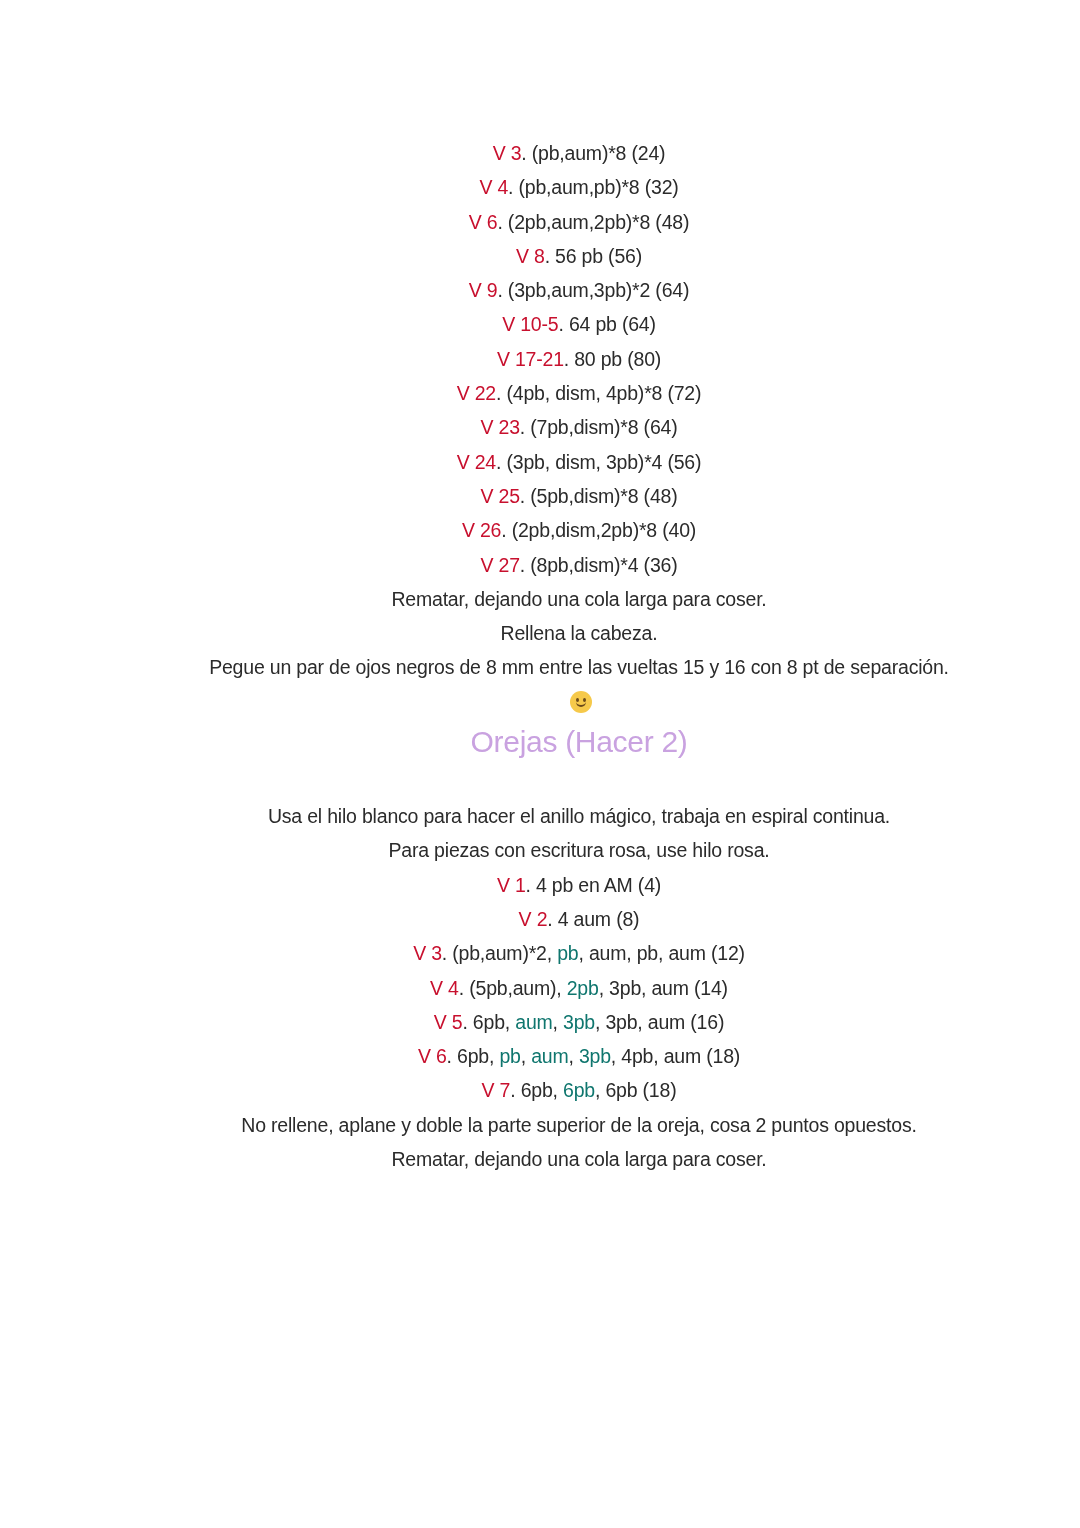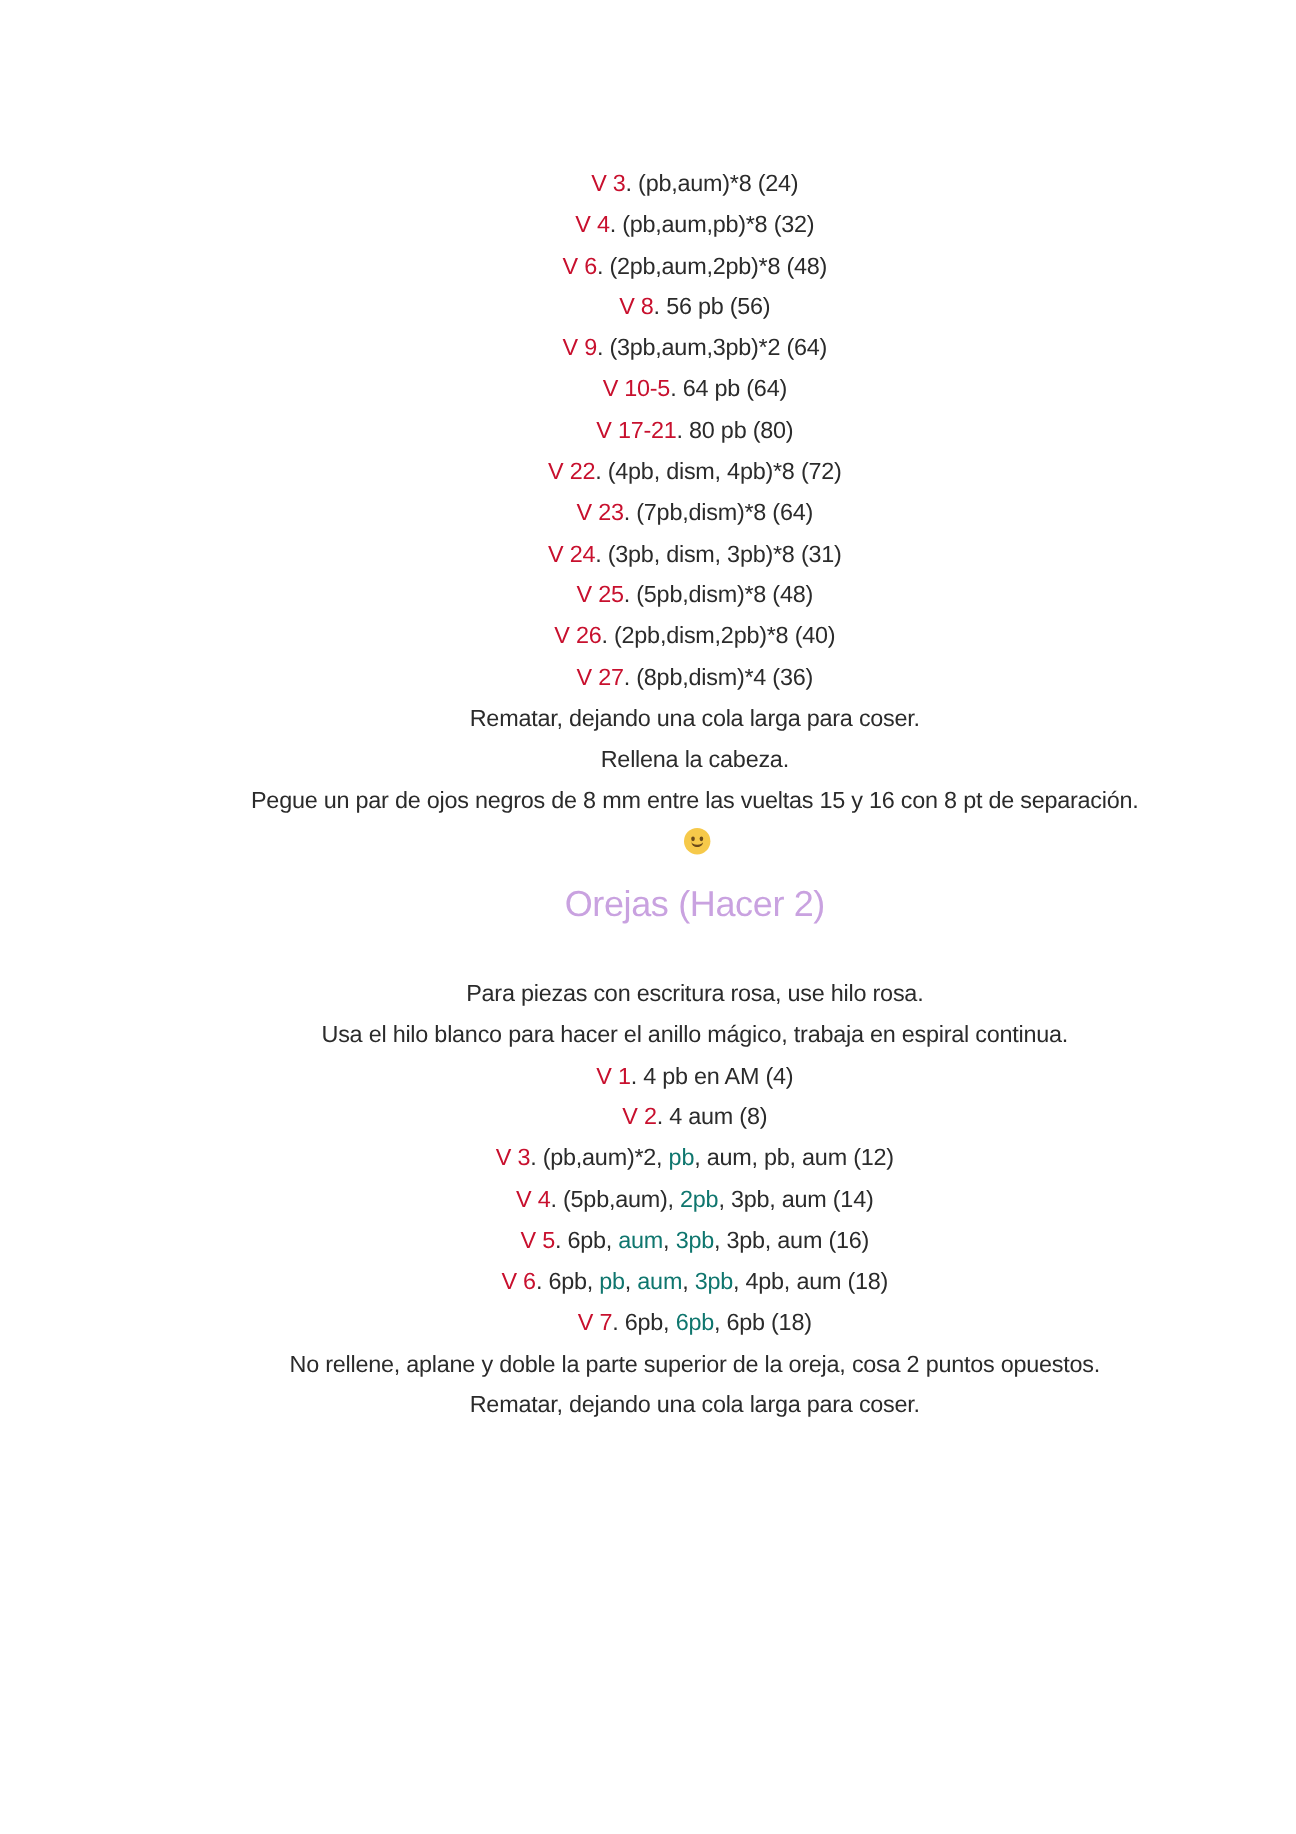--- a/index.html
+++ b/index.html
@@ -32,21 +32,21 @@
     .round {
       color: #c8102e;
     }
     .pink {
       color: #0f766e;
     }
     .heading {
       font-size: 30px;
       line-height: 38px;
       color: #c9a2e0;
-      margin-top: 16px;
+      margin-top: 4px;
       margin-bottom: 38px;
       font-weight: normal;
       letter-spacing: -0.3px;
     }
     .smiley {
       display: inline-block;
       width: 22px;
       height: 22px;
       border-radius: 50%;
       background: #f6c94a;
@@ -84,38 +84,38 @@
   <div>
     <div class="line"><span class="round">V 3</span><span>. (pb,aum)*8 (24)</span></div>
     <div class="line"><span class="round">V 4</span><span>. (pb,aum,pb)*8 (32)</span></div>
     <div class="line"><span class="round">V 6</span><span>. (2pb,aum,2pb)*8 (48)</span></div>
     <div class="line"><span class="round">V 8</span><span>. 56 pb (56)</span></div>
     <div class="line"><span class="round">V 9</span><span>. (3pb,aum,3pb)*2 (64)</span></div>
     <div class="line"><span class="round">V 10-5</span><span>. 64 pb (64)</span></div>
     <div class="line"><span class="round">V 17-21</span><span>. 80 pb (80)</span></div>
     <div class="line"><span class="round">V 22</span><span>. (4pb, dism, 4pb)*8 (72)</span></div>
     <div class="line"><span class="round">V 23</span><span>. (7pb,dism)*8 (64)</span></div>
-    <div class="line"><span class="round">V 24</span><span>. (3pb, dism, 3pb)*8 (31)</span></div>
+    <div class="line"><span class="round">V 24</span><span>. (3pb, dism, 3pb)*4 (56)</span></div>
     <div class="line"><span class="round">V 25</span><span>. (5pb,dism)*8 (48)</span></div>
     <div class="line"><span class="round">V 26</span><span>. (2pb,dism,2pb)*8 (40)</span></div>
     <div class="line"><span class="round">V 27</span><span>. (8pb,dism)*4 (36)</span></div>
   </div>
 
   <div>
     <div class="line">Rematar, dejando una cola larga para coser.</div>
     <div class="line">Rellena la cabeza.</div>
     <div class="line">Pegue un par de ojos negros de 8 mm entre las vueltas 15 y 16 con 8 pt de separación.</div>
     <div class="line"><span class="smiley"><span class="mouth"></span></span></div>
   </div>
 
   <h2 class="heading">Orejas (Hacer 2)</h2>
 
   <div>
+    <div class="line">Usa el hilo blanco para hacer el anillo mágico, trabaja en espiral continua.</div>
     <div class="line">Para piezas con escritura rosa, use hilo rosa.</div>
-    <div class="line">Usa el hilo blanco para hacer el anillo mágico, trabaja en espiral continua.</div>
   </div>
 
   <div>
     <div class="line">
       <span class="round">V 1</span><span>. 4 pb en AM (4)</span>
     </div>
     <div class="line">
       <span class="round">V 2</span><span>. 4 aum (8)</span>
     </div>
     <div class="line">

